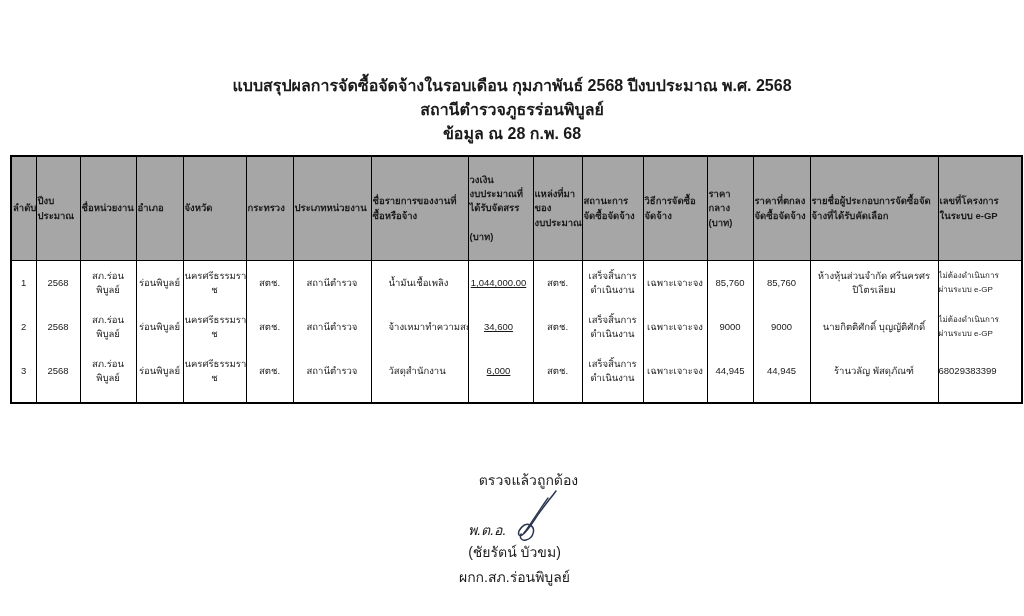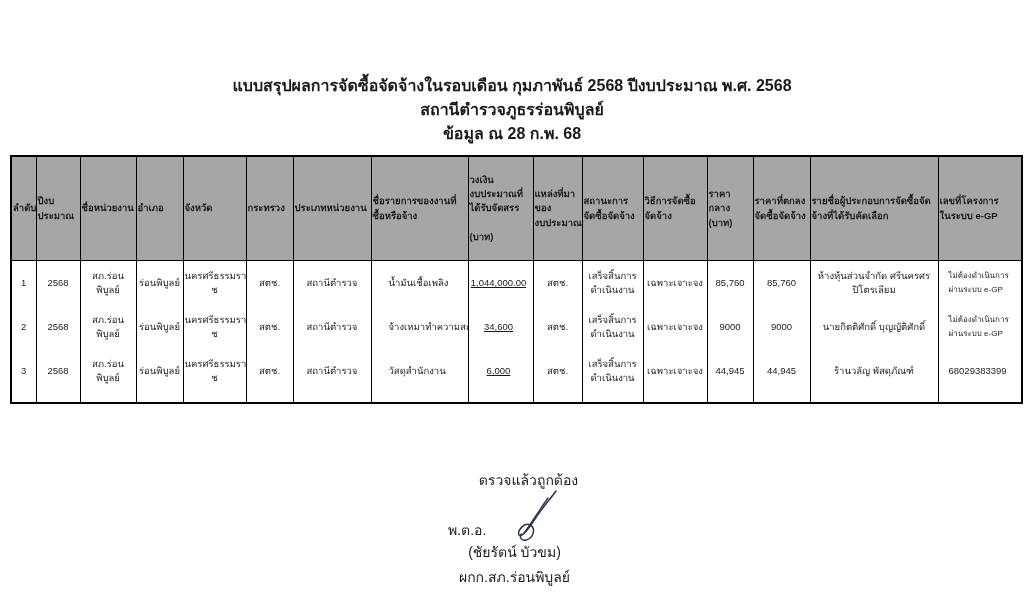--- a/index.html
+++ b/index.html
@@ -56,40 +56,40 @@
     font-weight: 400;
     text-align: center;
     vertical-align: middle;
     white-space: pre;
     line-height: 1.5;
     padding: 0 1px;
   }
   
   table.summary tbody td:nth-child(8)  { text-align: left;  padding-left: 17px; }
   table.summary tbody td:nth-child(9)  { text-align: center; padding-right: 5px; text-decoration: underline; }
-  table.summary tbody td:nth-child(16) { text-align: left;  padding-left: 10px; }
+  table.summary tbody td:nth-child(16) { text-align: left;  padding-left: 0; }
   
   table.summary tbody tr:nth-child(1) td:nth-child(16),
   table.summary tbody tr:nth-child(2) td:nth-child(16) { font-size: 8px; line-height: 1.7; }
   
   table.summary tbody tr.spacer td { height: 9px; }
 
   
   .signature-block {
     position: absolute;
     top: 428px; left: 432px;
     width: 165px;
     text-align: center;
     font-size: 14px;
     line-height: 14px;
     margin-top: 45px;
   }
   .sig-check { padding-left: 28px; }
   .sig-area { position: relative; height: 56px; }
-  .sig-rank { position: absolute; left: 16px; bottom: 6px; }
+  .sig-rank { position: absolute; left: 36px; bottom: 6px; font-style: italic; }
   .sig-mark { position: absolute; left: 78px; top: 2px; }
   .sig-name { margin-top: 2px; }
   .sig-position { margin-top: 11px; }
 </style>
 </head>
 <body>
 
 <div class="doc-title">
   <div>แบบสรุปผลการจัดซื้อจัดจ้างในรอบเดือน กุมภาพันธ์ 2568 ปีงบประมาณ พ.ศ. 2568</div>
   <div>สถานีตำรวจภูธรร่อนพิบูลย์</div>

